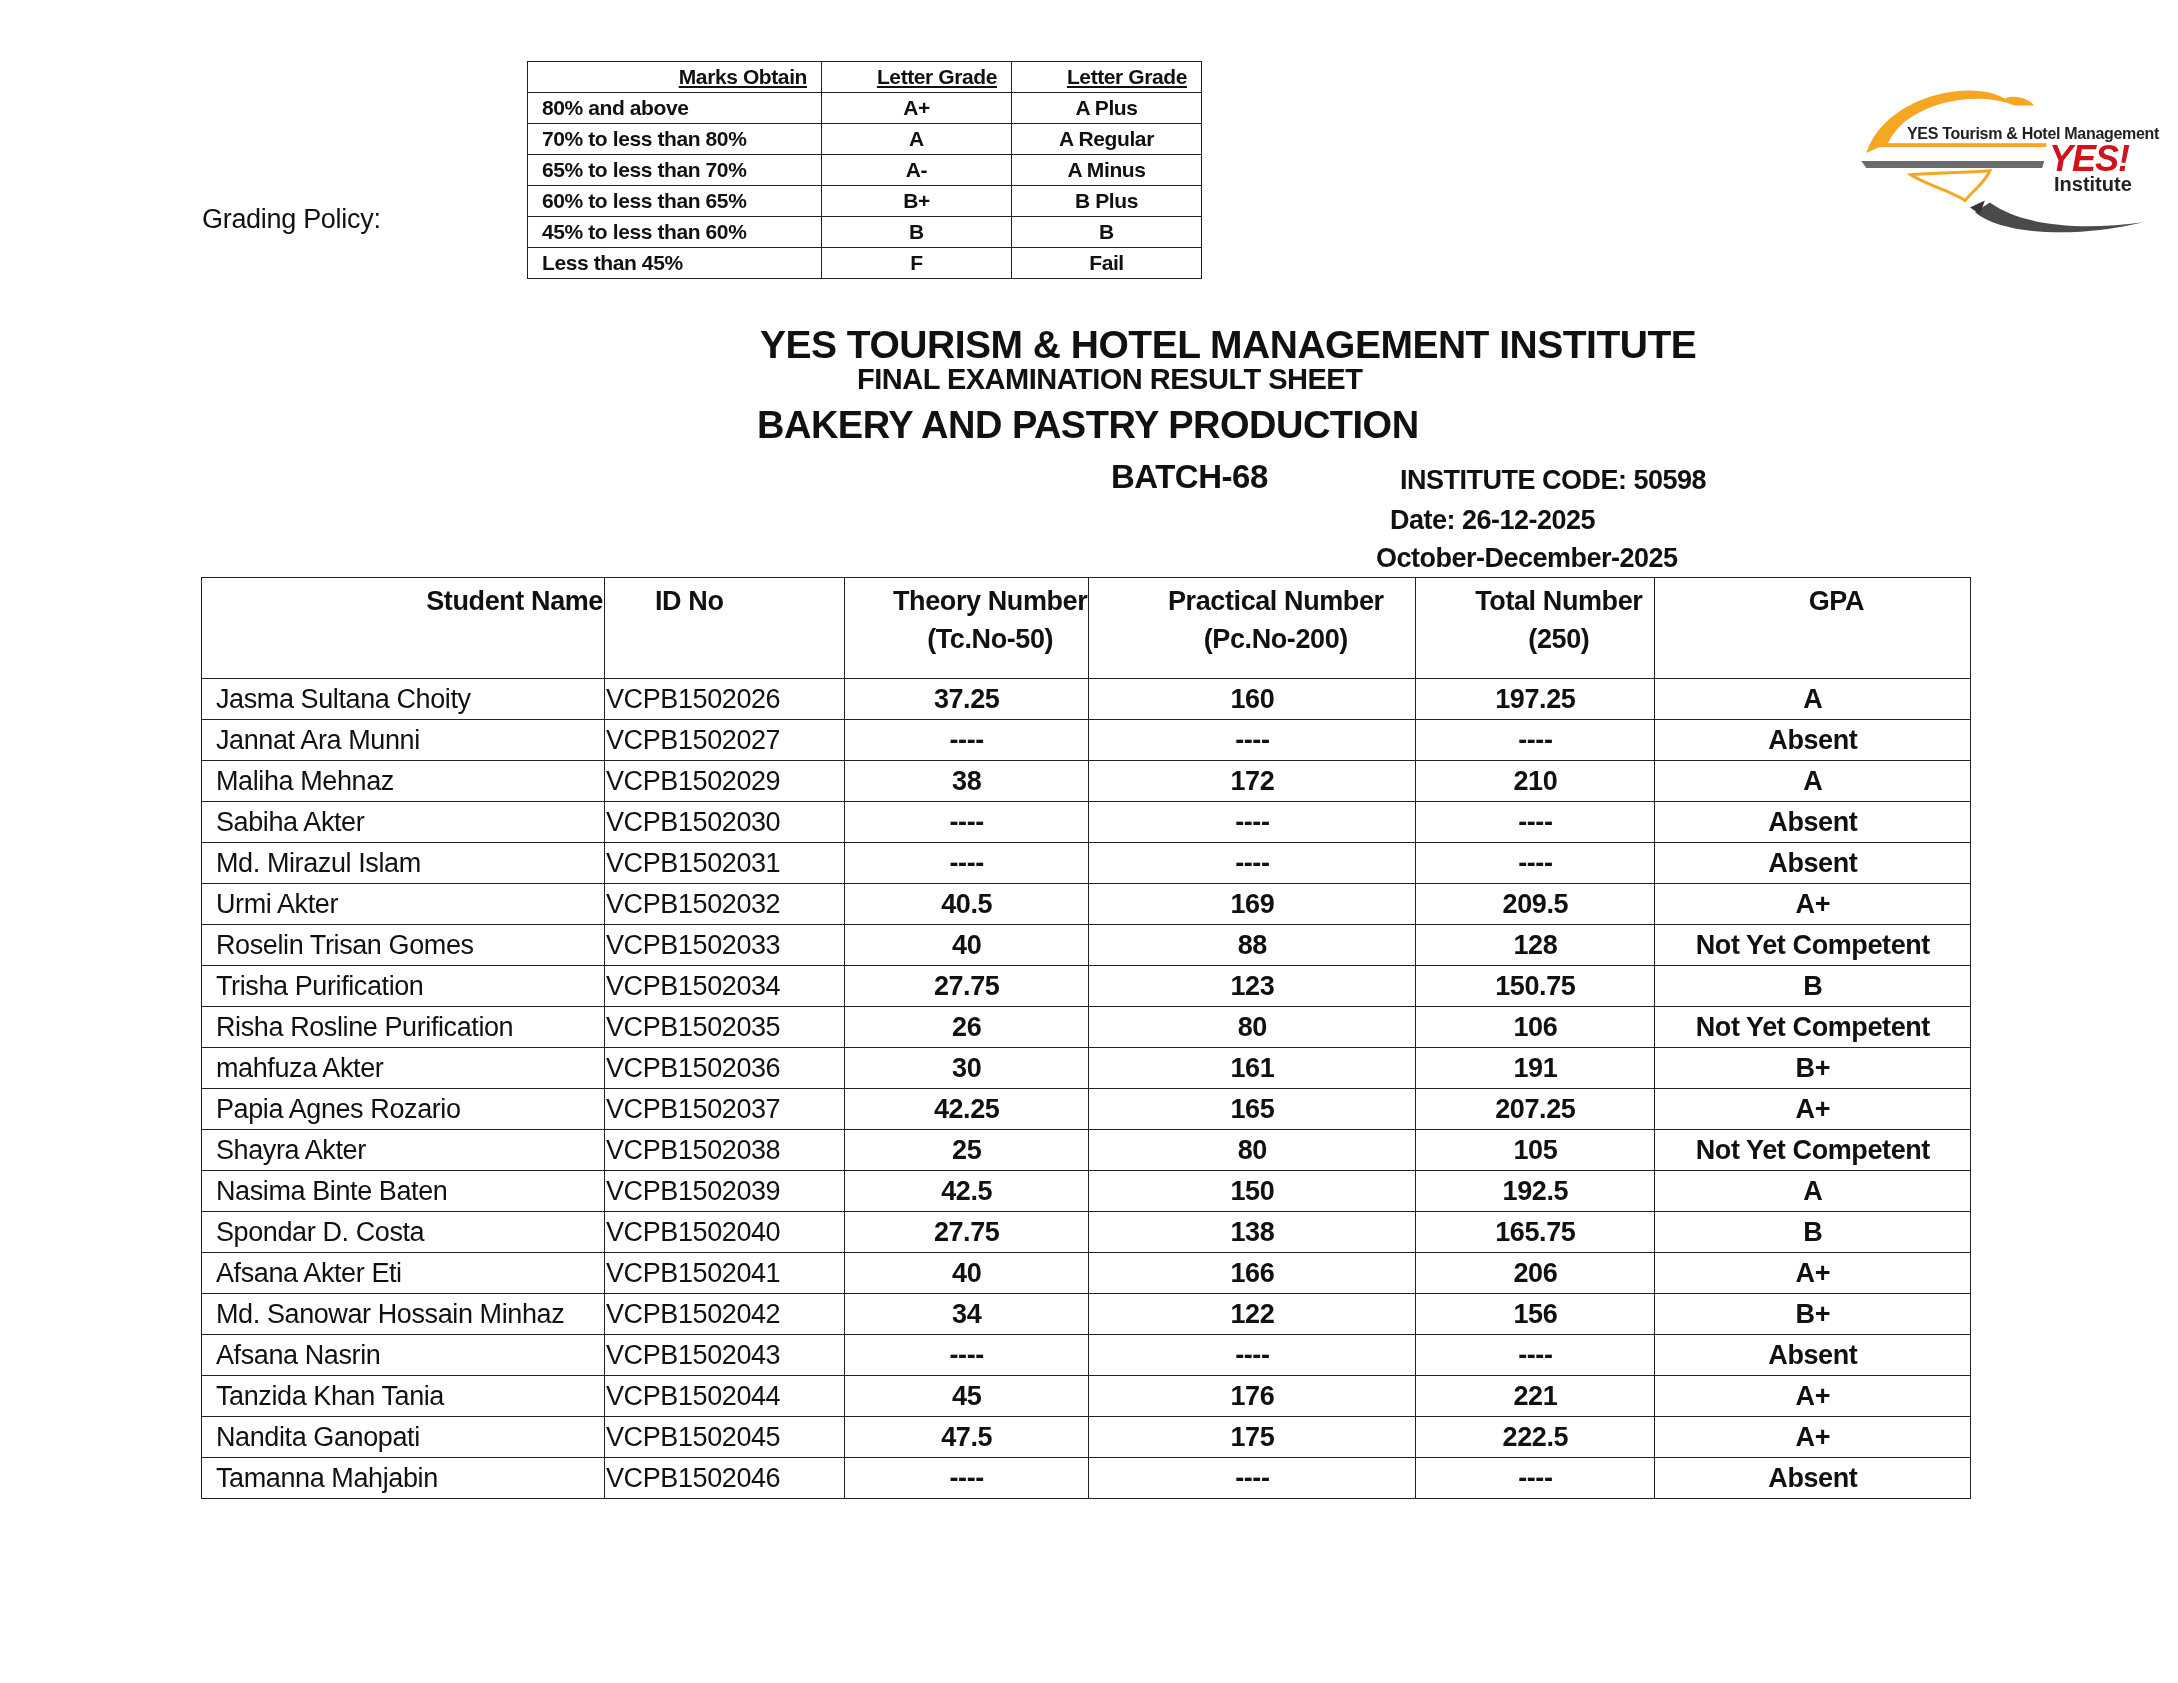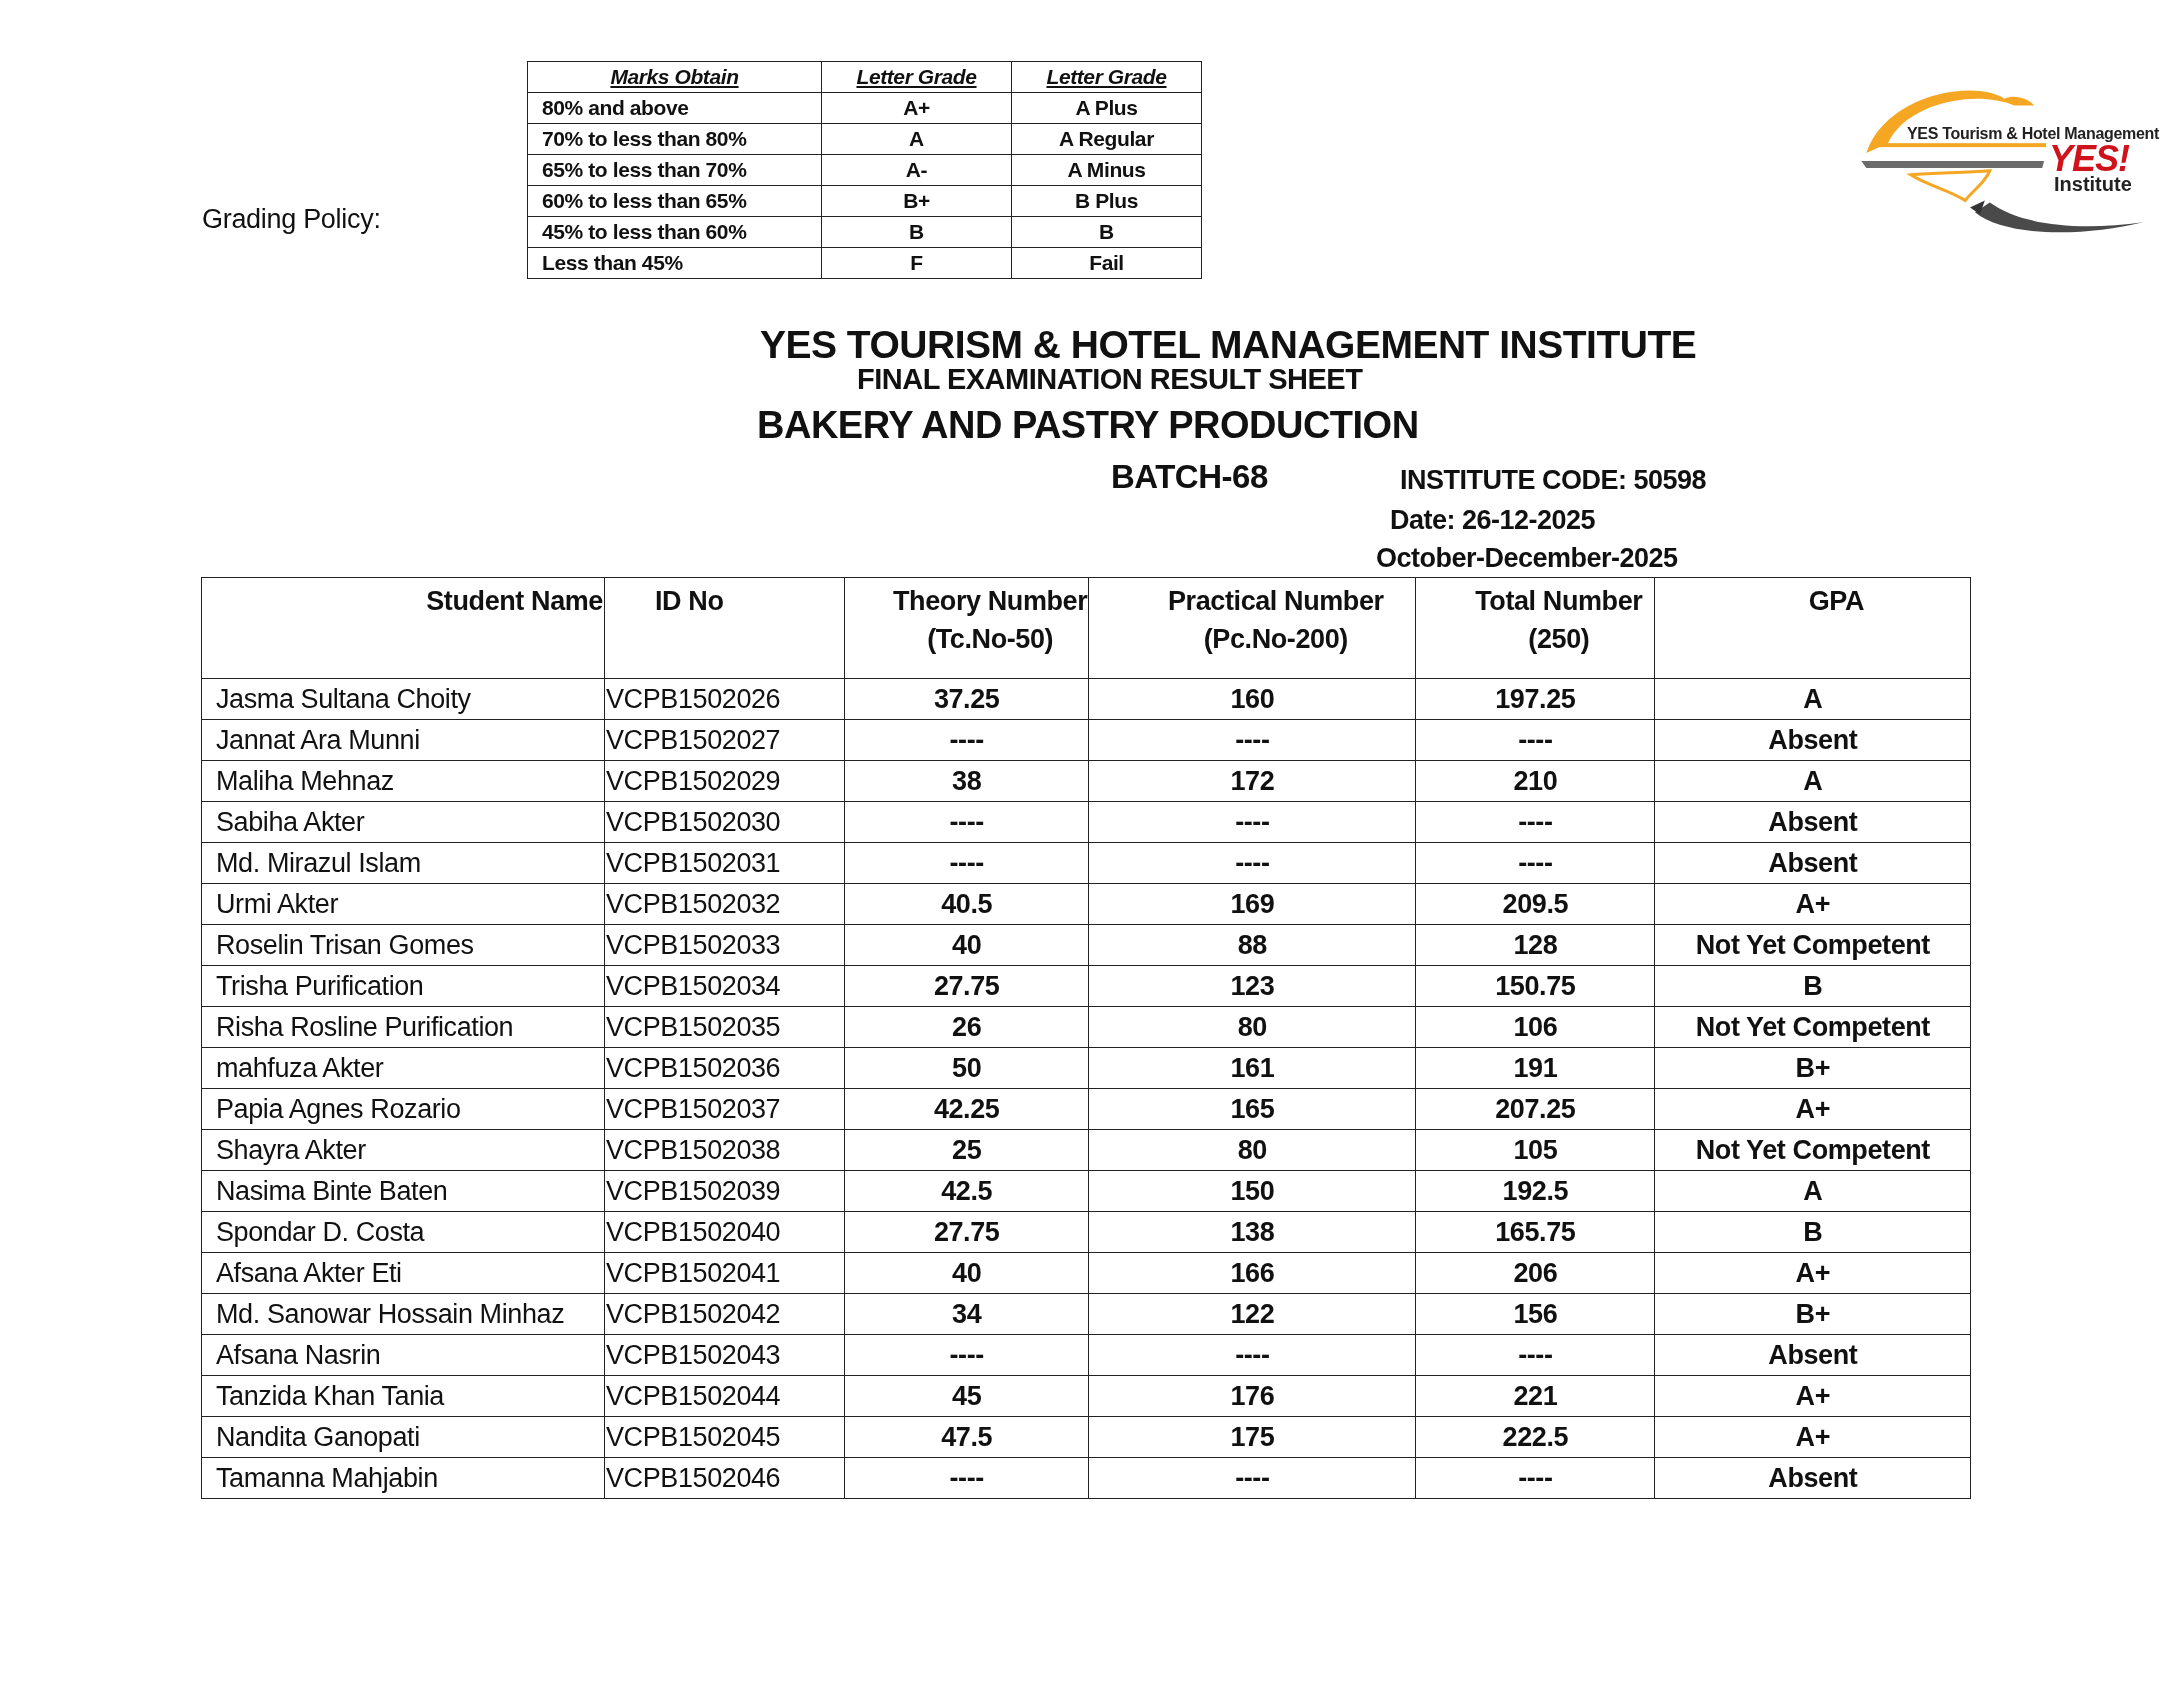--- a/index.html
+++ b/index.html
@@ -11,21 +11,21 @@
 
   
   #grading-label { left: 202px; top: 204px; font-size: 27px; font-weight: normal; letter-spacing: -0.3px; }
   #grading-table {
     left: 527px; top: 61px; border-collapse: collapse; font-size: 21px; font-weight: bold;
     letter-spacing: -0.4px;
   }
   #grading-table td, #grading-table th {
     border: 1.5px solid #222; height: 30px; padding: 0 14px; white-space: nowrap; line-height: 30px;
   }
-  #grading-table th { font-weight: bold; text-decoration: underline; text-align: center; font-style: italic; }
+  #grading-table th { font-weight: bold; text-decoration: underline; text-align: right; }
   #grading-table td.c { text-align: center; }
   #grading-table col.c1 { width: 294px; }
   #grading-table col.c2 { width: 190px; }
   #grading-table col.c3 { width: 190px; }
 
   
   #logo { left: 1856px; top: 74px; width: 317px; height: 168px; }
 
   
   .hdr { font-weight: bold; white-space: nowrap; letter-spacing: -0.5px; }
@@ -231,21 +231,21 @@
         <td class="name">Risha Rosline Purification</td>
         <td class="id">VCPB1502035</td>
         <td class="num">26</td>
         <td class="num">80</td>
         <td class="num">106</td>
         <td class="num">Not Yet Competent</td>
       </tr>
       <tr>
         <td class="name">mahfuza Akter</td>
         <td class="id">VCPB1502036</td>
-        <td class="num">50</td>
+        <td class="num">30</td>
         <td class="num">161</td>
         <td class="num">191</td>
         <td class="num">B+</td>
       </tr>
       <tr>
         <td class="name">Papia Agnes Rozario</td>
         <td class="id">VCPB1502037</td>
         <td class="num">42.25</td>
         <td class="num">165</td>
         <td class="num">207.25</td>

